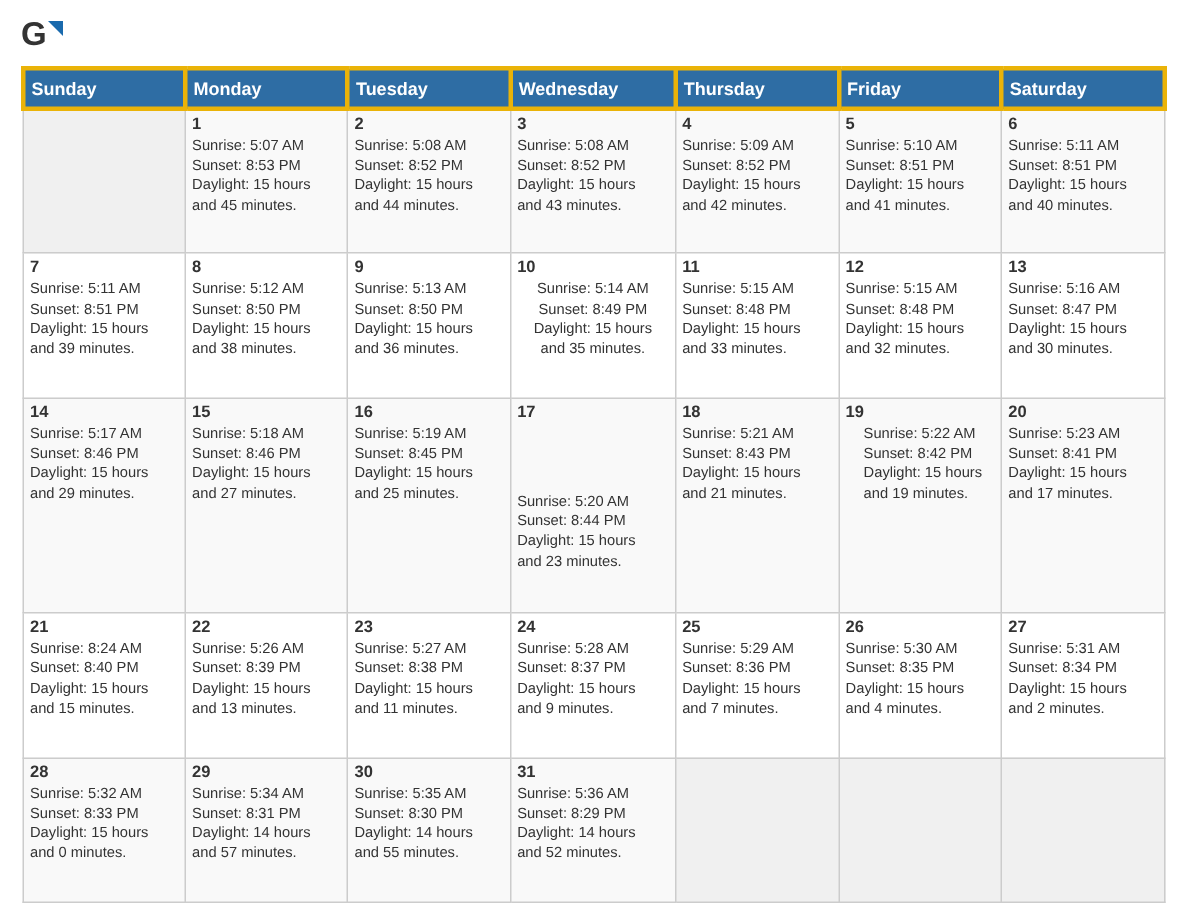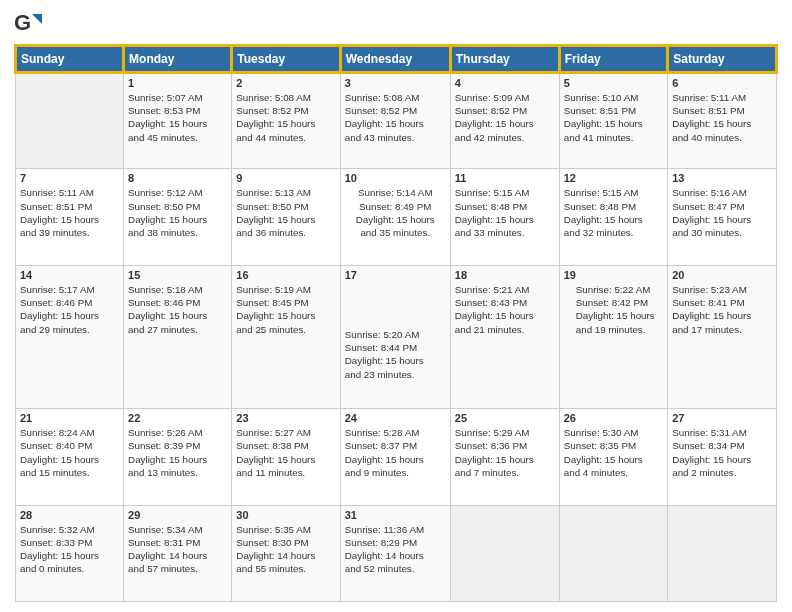--- a/index.html
+++ b/index.html
@@ -350,21 +350,21 @@
           </td>
           <td>
             <span class="day-num">30</span>
             <div class="day-info" style="white-space: pre-line;">Sunrise: 5:35 AM
 Sunset: 8:30 PM
 Daylight: 14 hours
 and 55 minutes.</div>
           </td>
           <td>
             <span class="day-num">31</span>
-            <div class="day-info" style="white-space: pre-line;">Sunrise: 11:36 AM
+            <div class="day-info" style="white-space: pre-line;">Sunrise: 5:36 AM
 Sunset: 8:29 PM
 Daylight: 14 hours
 and 52 minutes.</div>
           </td>
           <td class="empty"></td>
           <td class="empty"></td>
           <td class="empty"></td>
         </tr>
       </tbody>
   </table>

